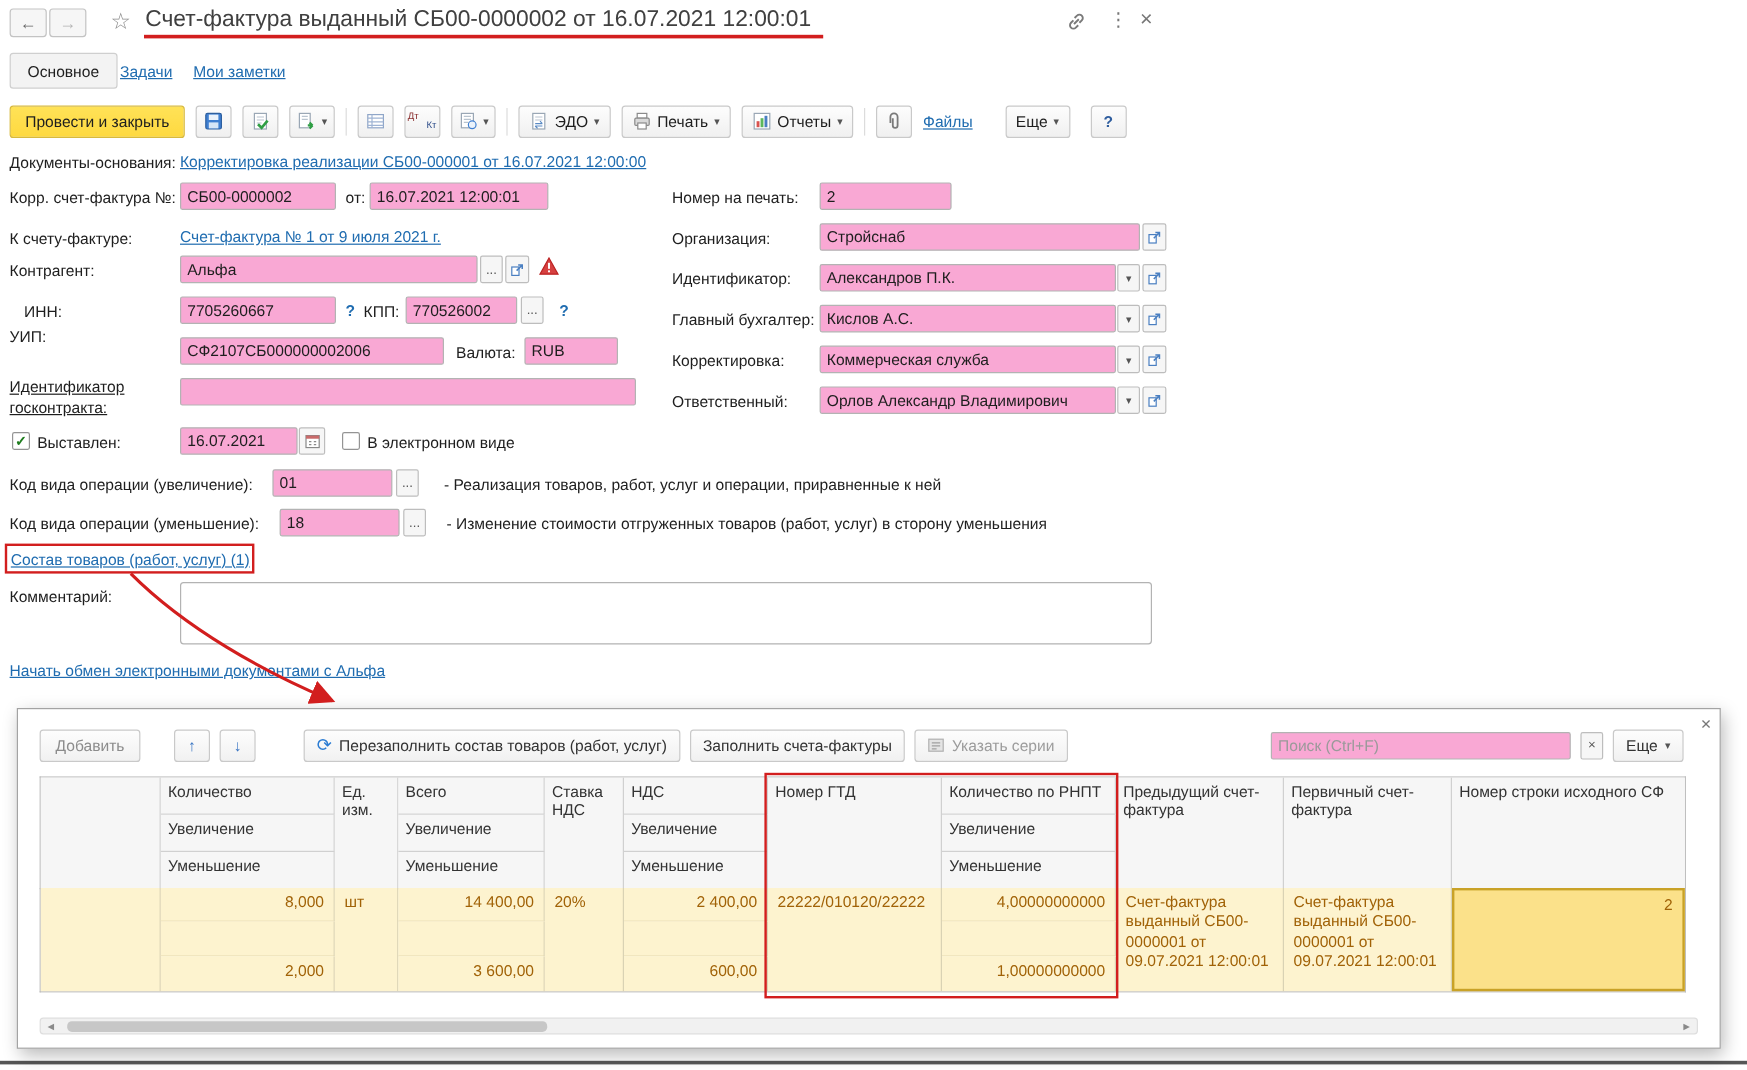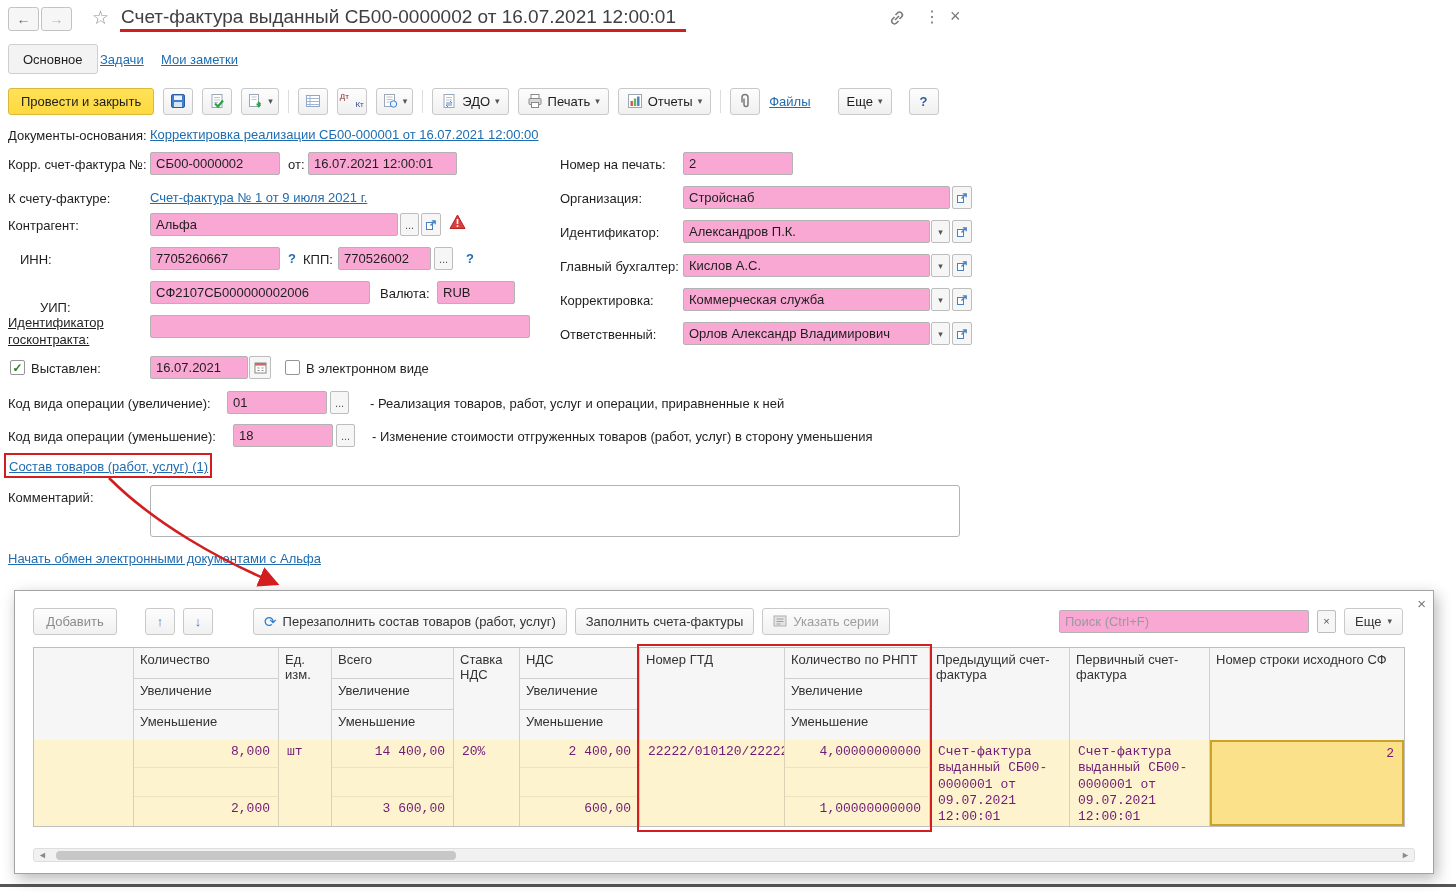--- a/index.html
+++ b/index.html
@@ -24,21 +24,21 @@
   textarea.comment { border: 1px solid #b3b3b3; border-radius: 3px; resize: none; font: 13px "Liberation Sans", sans-serif; padding: 4px; }
   
   .popup { position: absolute; left: 14px; top: 590px; width: 1420px; height: 284px; background: #fff; border: 1px solid #a3a3a3; box-shadow: 3px 5px 14px rgba(0,0,0,.28); z-index: 10; }
   .p-btn { height: 27px; border: 1px solid #c9c9c9; border-radius: 3px; background: linear-gradient(#fdfdfd, #f1f1f1); display: inline-flex; align-items: center; gap: 6px; padding: 0 10px; font-size: 13px; color: #333; cursor: pointer; font-family: inherit; }
   .p-btn.disabled { color: #9c9c9c; }
   .arrow-btn { width: 30px; justify-content: center; color: #3a76c4; font-size: 13px; }
   
   .thead { display: grid; grid-template-columns: 100px 145px 53px 122px 66px 120px 145px 145px 140px 140px 194px; grid-template-rows: 31px 31px 31px; border: 1px solid #bfbfbf; border-bottom: none; }
   .hc { background: #f6f6f6; border-right: 1px solid #d0d0d0; border-bottom: 1px solid #d0d0d0; padding: 5px 6px; font-size: 13px; color: #333; line-height: 1.15; overflow: hidden; }
   .tbody { display: grid; grid-template-columns: 100px 145px 53px 122px 66px 120px 145px 145px 140px 140px 194px; grid-template-rows: 28px 29px 29px; border: 1px solid #bfbfbf; border-top: none; }
-  .dc { background: #fdf3cf; border-right: 1px solid #d9d2b4; padding: 4px 8px; font-size: 13px; color: #701a75; line-height: 1.25; overflow: hidden; font-family: Liberation Mono, monospace; }
+  .dc { background: #fdf3cf; border-right: 1px solid #d9d2b4; padding: 4px 8px; font-size: 13px; color: #a16207; line-height: 1.25; overflow: hidden; }
   .dc.sub { border-bottom: 1px solid #eee3bb; }
   .num { text-align: right; }
   .sel-cell { background: #fbe18a !important; border: 2px solid #c9a227 !important; }
   .ann { position: absolute; border: 2px solid #d21e1e; pointer-events: none; z-index: 60; background: transparent; }
   .scroll-track { position: absolute; left: 18px; right: 18px; bottom: 11px; height: 14px; background: #f1f1f1; border: 1px solid #dedede; border-radius: 3px; }
   .scroll-thumb { position: absolute; left: 22px; top: 2px; width: 400px; height: 9px; background: #c7c7c7; border-radius: 4px; cursor: grab; }
   .scroll-arrow { position: absolute; top: 1px; font-size: 9px; color: #8a8a8a; }
 </style>
 </head>
 <body>
@@ -181,21 +181,21 @@
   </span>
 
   <span class="lbl abs" style="left:8px; top:252px;margin-left:12px;">ИНН:</span>
   <input class="fld abs" style="left: 150px; top: 247px; width: 130px;" value="7705260667">
   <button class="link abs" style="left:288px; top:251px; text-decoration:none; font-weight:bold;">?</button>
   <span class="lbl abs" style="left:303px; top:252px;">КПП:</span>
   <input class="fld abs" style="left: 338px; top: 247px; width: 93px;" value="770526002">
   <button class="mini-btn abs" style="left:434px; top:247px;">...</button>
   <button class="link abs" style="left:466px; top:251px; text-decoration:none; font-weight:bold;">?</button>
 
-  <span class="lbl abs" style="left:8px; top:300px;margin-left:32px;">УИП:</span>
+  <span class="lbl abs" style="left:8px; top:273px;">УИП:</span>
   <input class="fld abs" style="left: 150px; top: 281px; width: 220px;" value="СФ2107СБ000000002006">
   <span class="lbl abs" style="left:380px; top:286px;">Валюта:</span>
   <input class="fld abs" style="left: 437px; top: 281px; width: 78px;" value="RUB">
 
   <span class="lbl abs" style="left:8px; top:315px; width:132px; white-space:normal; line-height:1.3;text-decoration:underline;">Идентификатор госконтракта:</span>
   <input class="fld abs" style="left: 150px; top: 315px; width: 380px;">
 
   <span class="cb abs" style="left:10px; top:360px;">✓</span>
   <span class="lbl abs" style="left:31px; top:361px;">Выставлен:</span>
   <input class="fld abs" style="left: 150px; top: 356px; width: 98px;" value="16.07.2021">

